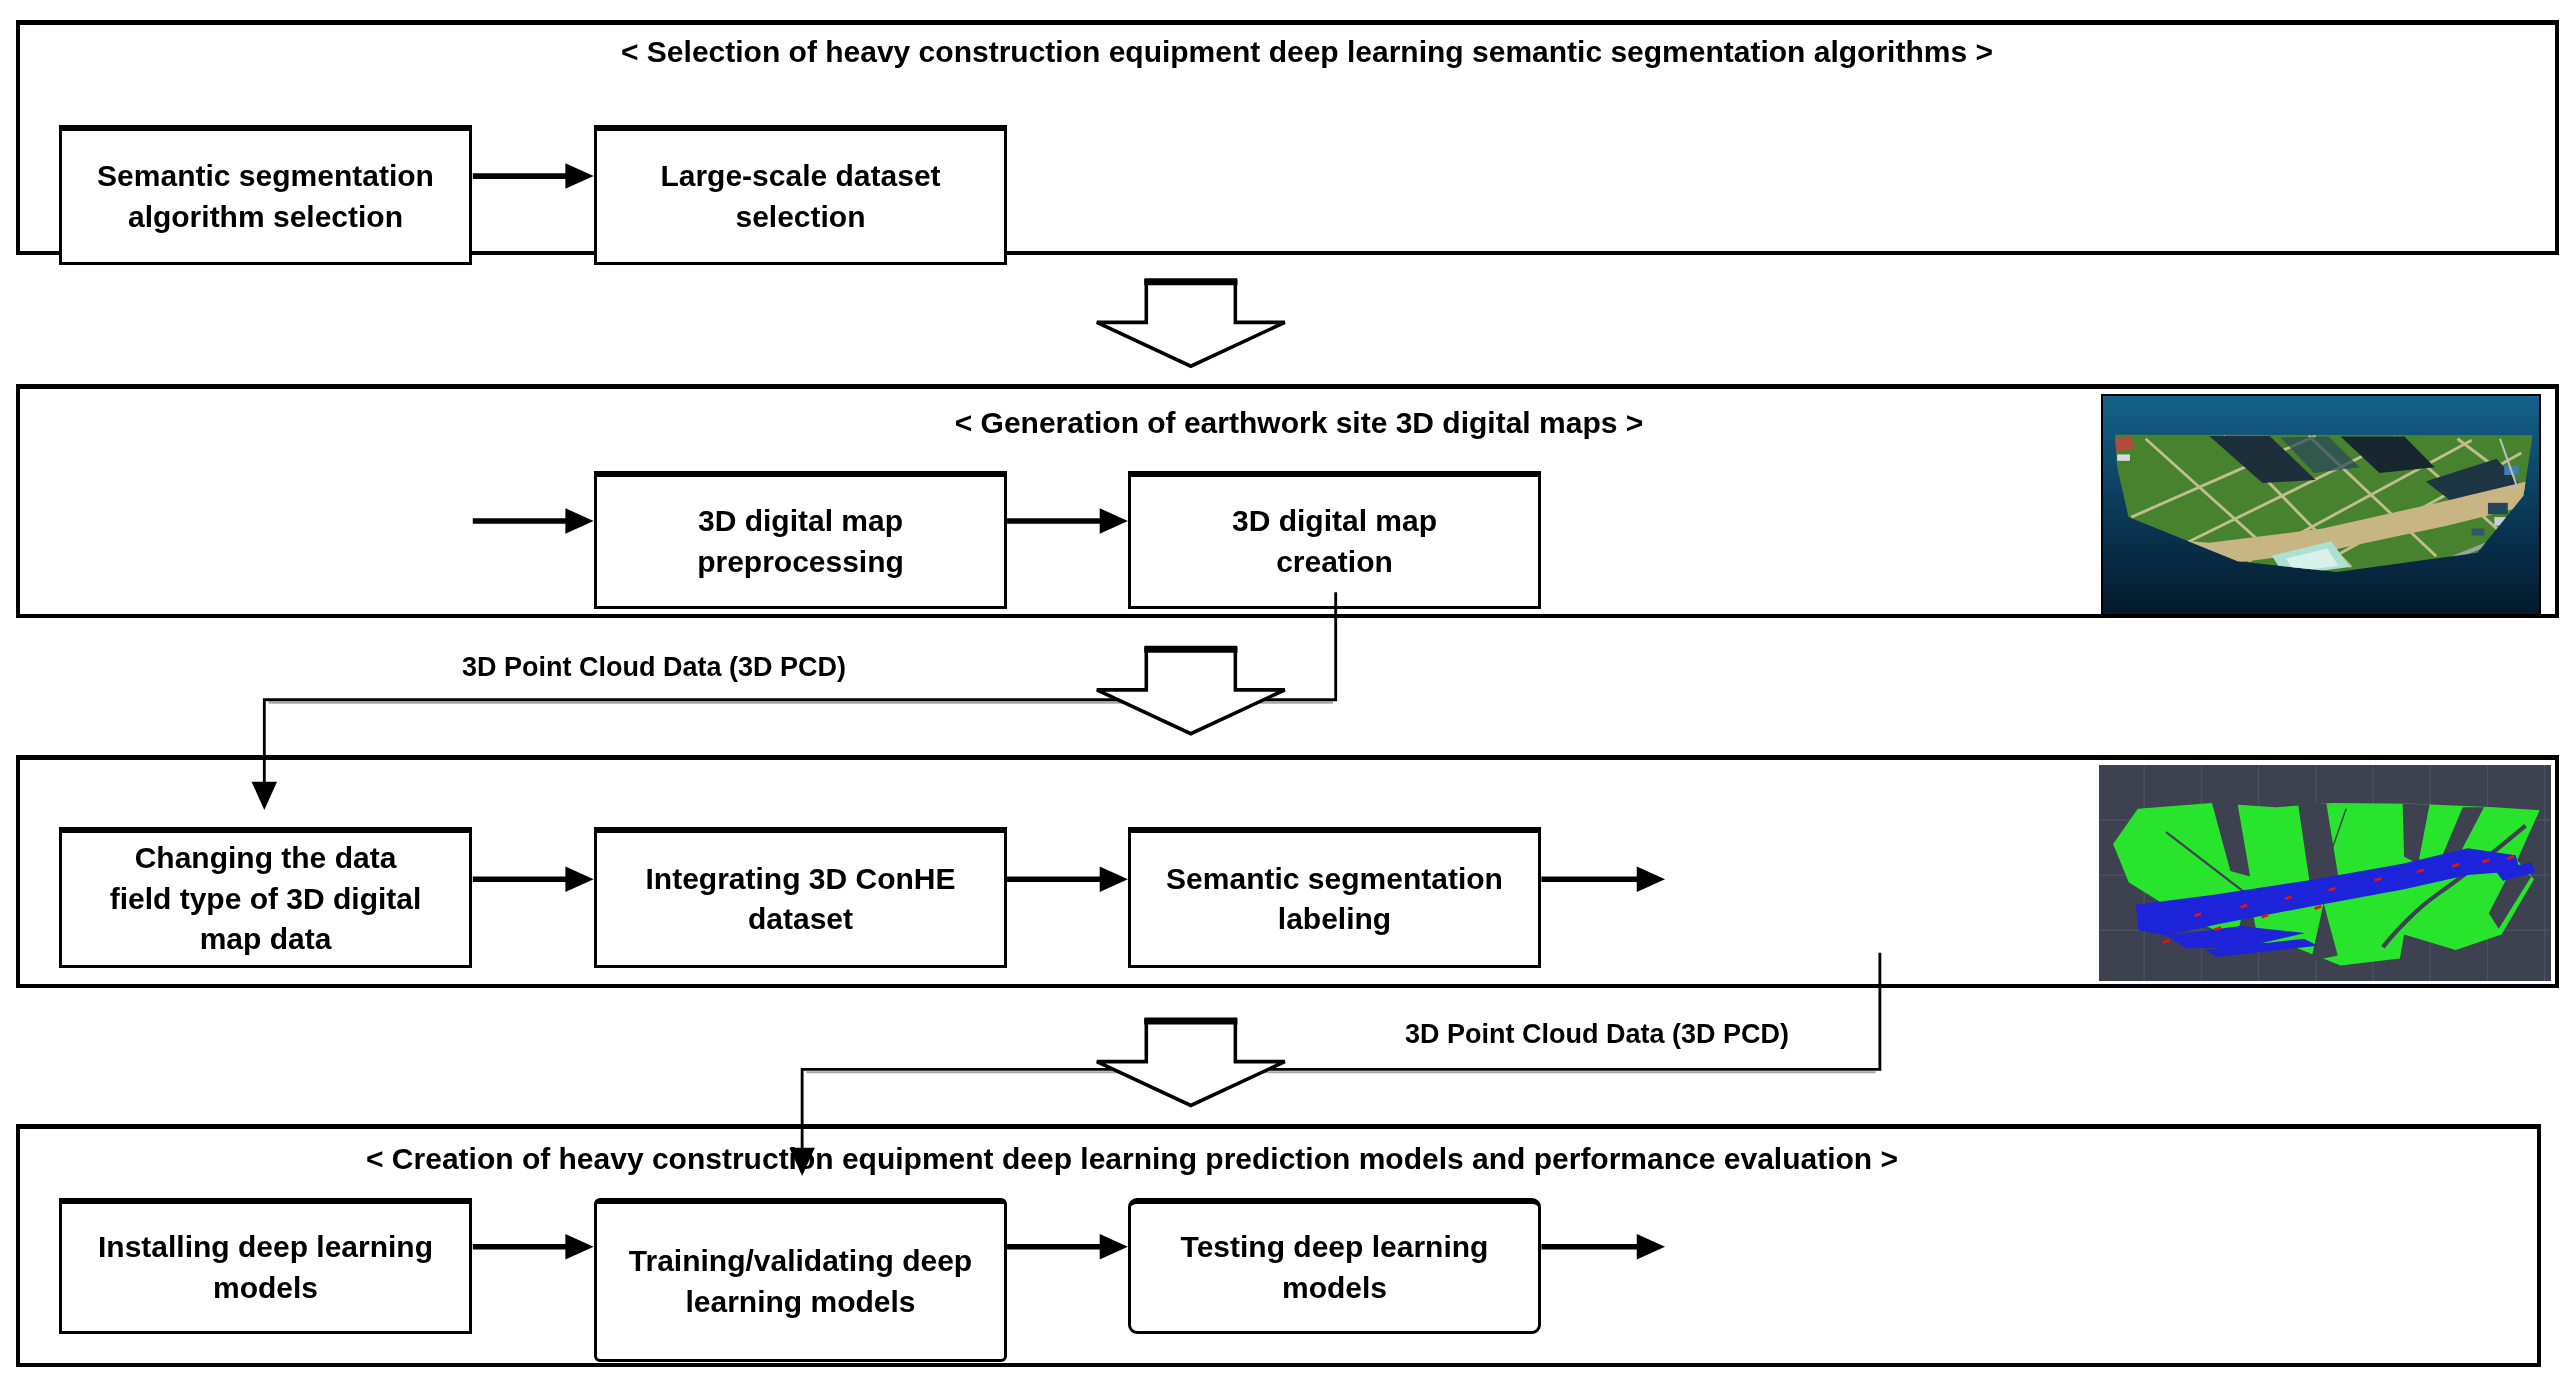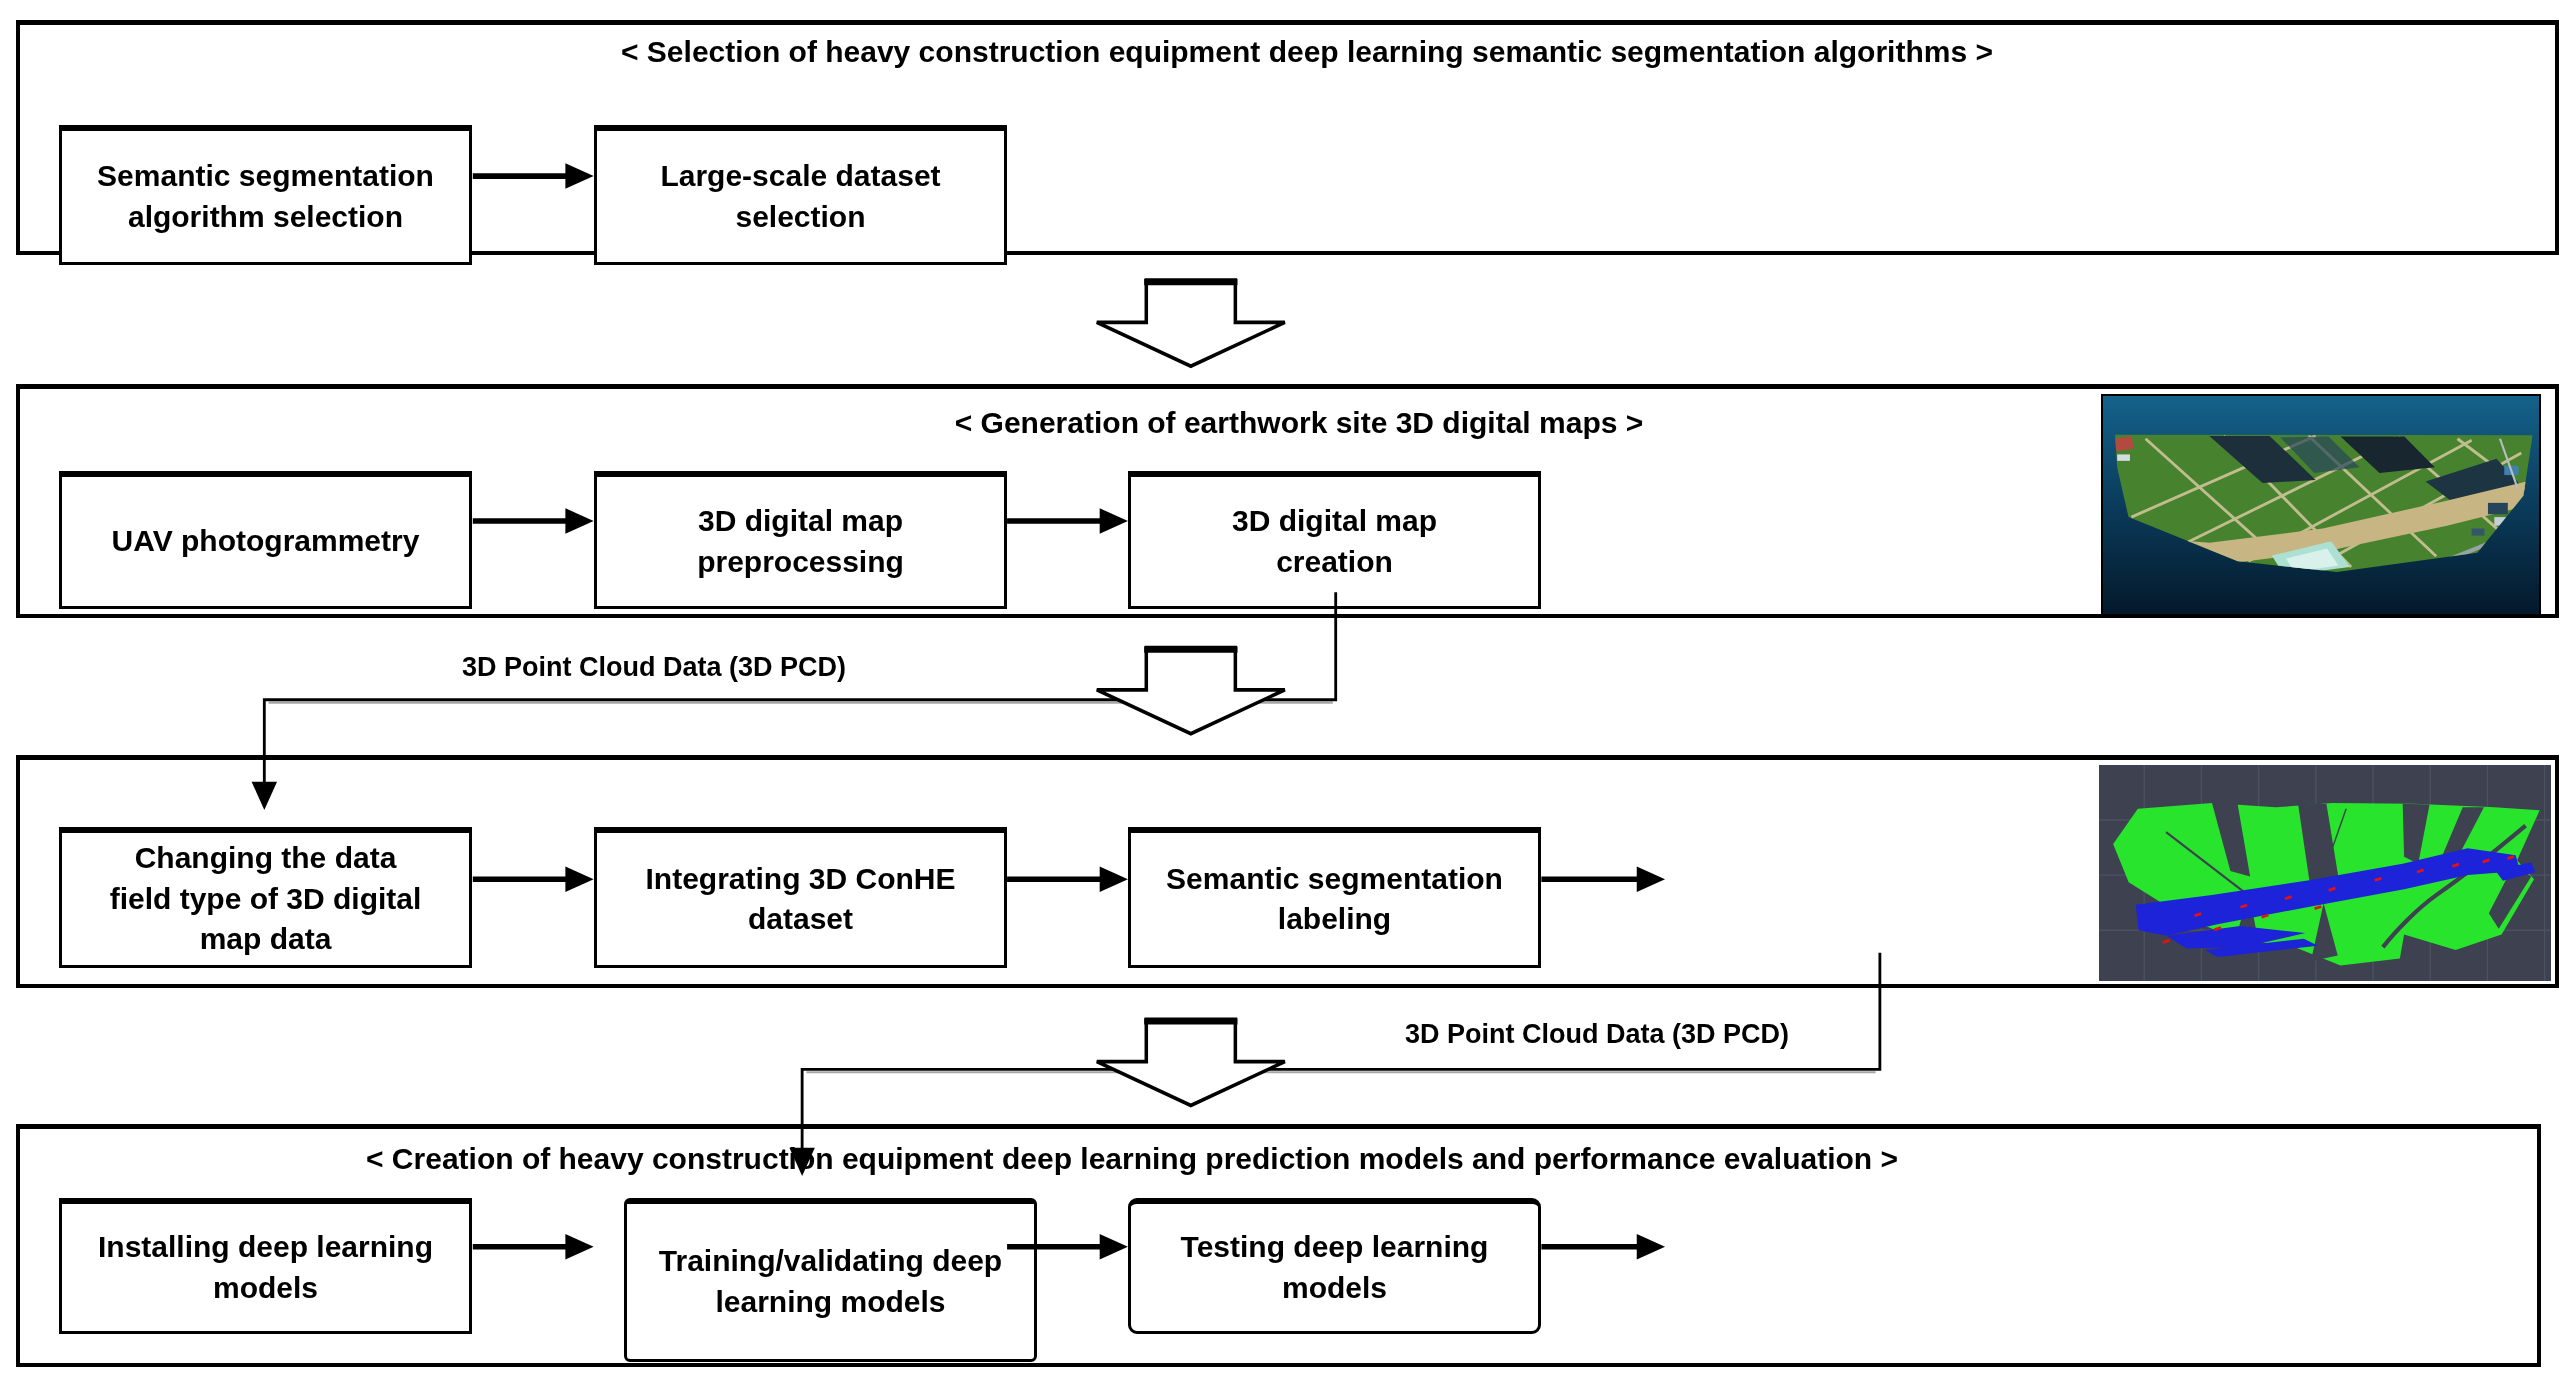--- a/index.html
+++ b/index.html
@@ -43,21 +43,20 @@
 
   <section class="panel" style="left:16.3px;top:20px;width:2543px;height:235px;"></section>
   <div class="panel-title" style="left:1307px;top:35px;">&lt; Selection of heavy construction equipment deep learning semantic segmentation algorithms &gt;</div>
   <div class="node" style="left:59px;top:106px;height:140px;">Semantic segmentation
 algorithm selection</div>
   <div class="node" style="left:594px;top:106px;height:140px;">Large-scale dataset
 selection</div>
 
   <section class="panel" style="left:16.3px;top:384px;width:2543px;height:234px;"></section>
   <div class="panel-title" style="left:1299px;top:406px;">&lt; Generation of earthwork site 3D digital maps &gt;</div>
-  <div class="node" style="left:59px;top:452px;height:138px;">UAV photogrammetry</div>
   <div class="node" style="left:594px;top:452px;height:138px;">3D digital map
 preprocessing</div>
   <div class="node" style="left:1128px;top:452px;height:138px;">3D digital map
 creation</div>
 
   <div class="img-frame" style="left:2101px;top:394px;width:440px;height:222px;">
     <svg viewBox="0 0 615 306" preserveAspectRatio="none">
       <defs>
         <linearGradient id="seaA" x1="0" y1="0" x2="0" y2="1">
           <stop offset="0" stop-color="#14628b"></stop>
@@ -161,21 +160,21 @@
         <rect x="163" y="230" width="10" height="4" transform="rotate(-18 168 232)"></rect>
         <rect x="90" y="248" width="10" height="4" transform="rotate(-18 95 250)"></rect>
       </g>
     </svg>
   </div>
 
   <section class="panel" style="left:16.3px;top:1124px;width:2525px;height:243px;"></section>
   <div class="panel-title" style="left:1132px;top:1142px;">&lt; Creation of heavy construction equipment deep learning prediction models and performance evaluation &gt;</div>
   <div class="node" style="left:59px;top:1179px;height:136px;">Installing deep learning
 models</div>
-  <div class="node" style="left:624px;top:1179px;height:164px;border-radius:6px;">Training/validating deep
+  <div class="node" style="left:594px;top:1179px;height:164px;border-radius:6px;">Training/validating deep
 learning models</div>
   <div class="node" style="left:1128px;top:1179px;height:136px;border-radius:9px;">Testing deep learning
 models</div>
 
   <div class="pcd-label" style="left:654px;top:652px;">3D Point Cloud Data (3D PCD)</div>
   <div class="pcd-label" style="left:1597px;top:1019px;">3D Point Cloud Data (3D PCD)</div>
 
   <svg class="overlay" viewBox="0 0 3645 1958">
 
     <g stroke="#000" stroke-width="8" fill="#000">

